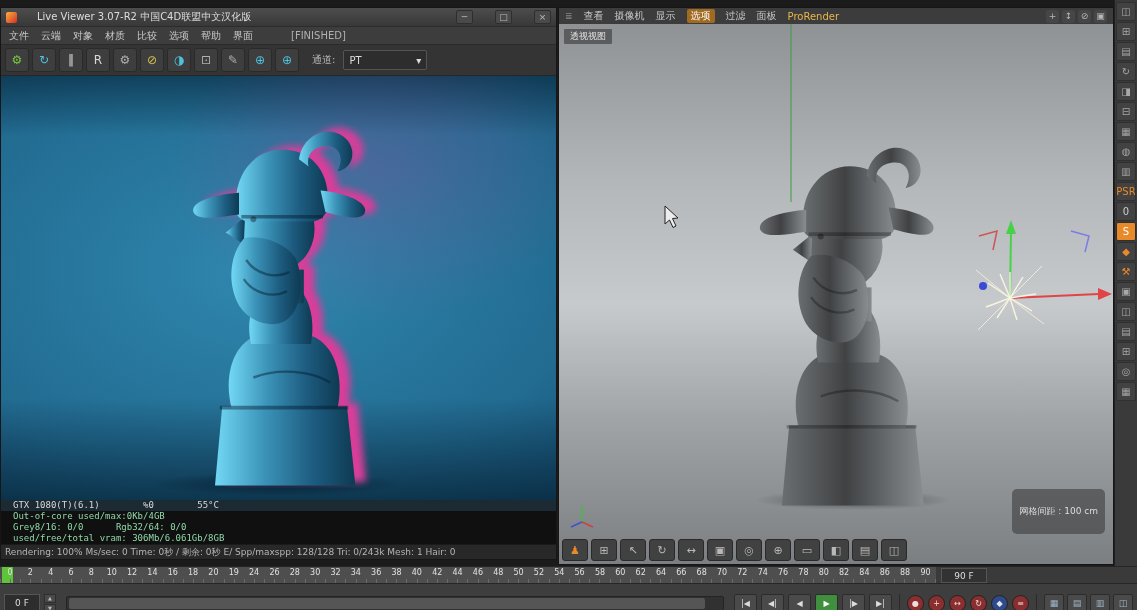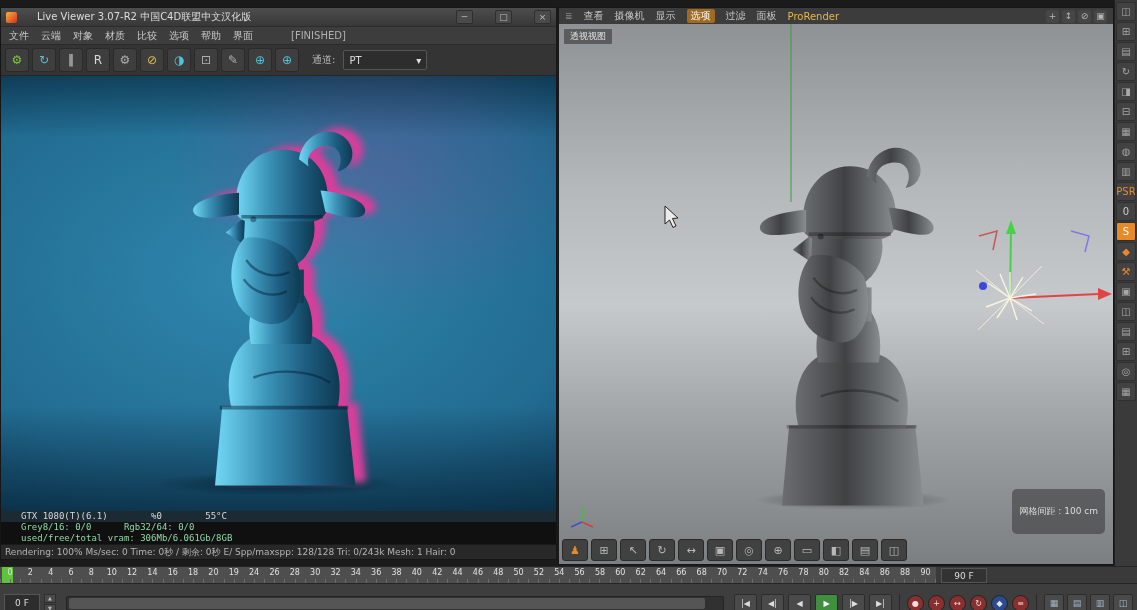--- a/index.html
+++ b/index.html
@@ -31,21 +31,21 @@
       background:
         radial-gradient(300px 220px at 68% 22%, rgba(205,55,150,0.20), rgba(205,55,150,0) 70%),
         linear-gradient(180deg, rgba(6,38,58,0.60) 0%, rgba(6,38,58,0) 14%),
         linear-gradient(0deg, rgba(4,28,46,0.65) 0%, rgba(4,28,46,0) 24%),
         radial-gradient(130% 110% at 46% 46%, #2f87ae 0%, #226b91 45%, #134a6c 75%, #0d3a57 100%);}
   .lv-shadow{position:absolute;left:150px;top:396px;width:250px;height:24px;
       background:radial-gradient(closest-side, rgba(2,18,32,0.60), rgba(2,18,32,0));}
   .statue-abs{position:absolute;}
   .lv-stats{flex:0 0 auto;background:#101010;font-family:"DejaVu Sans Mono","Liberation Mono",monospace;
       font-size:9px;color:#8fd9a8;}
-  .lv-stats .srow{height:11px;line-height:11px;padding:0 20px;white-space:pre;overflow:hidden;}
+  .lv-stats .srow{height:11px;line-height:11px;padding:0 12px;white-space:pre;overflow:hidden;}
   .lv-stats .srow:first-child{color:#d8d8d8;background:#1c2b33;}
   .lv-renderline{height:14px;line-height:14px;background:#282828;border-top:1px solid #1a1a1a;
       font-size:9px;color:#b5b5b5;padding:0 4px;white-space:nowrap;overflow:hidden;flex:0 0 auto;}
 
   
   .vp{position:absolute;left:558px;top:7px;width:556px;height:558px;background:#262626;
       border:1px solid #161616;box-sizing:border-box;display:flex;flex-direction:column;}
   .vp-menubar{height:16px;background:#3c3c3c;display:flex;align-items:center;gap:11px;padding:0 6px;
       font-size:10px;color:#c6c6c6;flex:0 0 auto;}
   .vp-grip{color:#8a8a8a;font-size:9px;}
@@ -195,20 +195,21 @@
             </filter>
         </defs>
         <use href="#statue" fill="#d83d9a" filter="url(#blurM)" transform="translate(9,-3)"></use>
         <use href="#statue" fill="url(#gradB)"></use>
         <use href="#statue-detail" stroke="rgba(3,25,45,0.45)"></use>
       </svg>
     </div>
 
     <div class="lv-stats">
       <div class="srow">GTX 1080(T)(6.1)        %0        55°C</div>
+      <div class="srow">Out-of-core used/max:0Kb/4GB</div>
       <div class="srow">Grey8/16: 0/0      Rgb32/64: 0/0</div>
       <div class="srow">used/free/total vram: 306Mb/6.061Gb/8GB</div>
     </div>
     <div class="lv-renderline">Rendering: 100%   Ms/sec: 0   Time: 0秒 / 剩余: 0秒 E/   Spp/maxspp: 128/128   Tri: 0/243k   Mesh: 1   Hair: 0</div>
   </div>
 
   <div class="vp">
     <div class="vp-menubar">
       <span class="vp-grip">≣</span>
       <span>查看</span>

